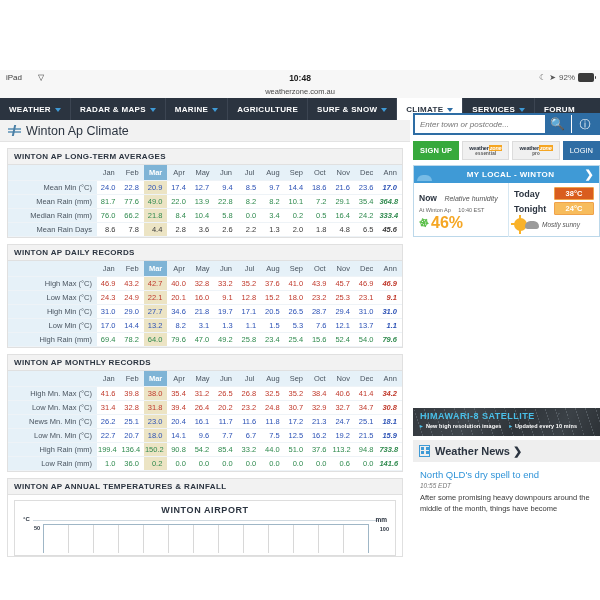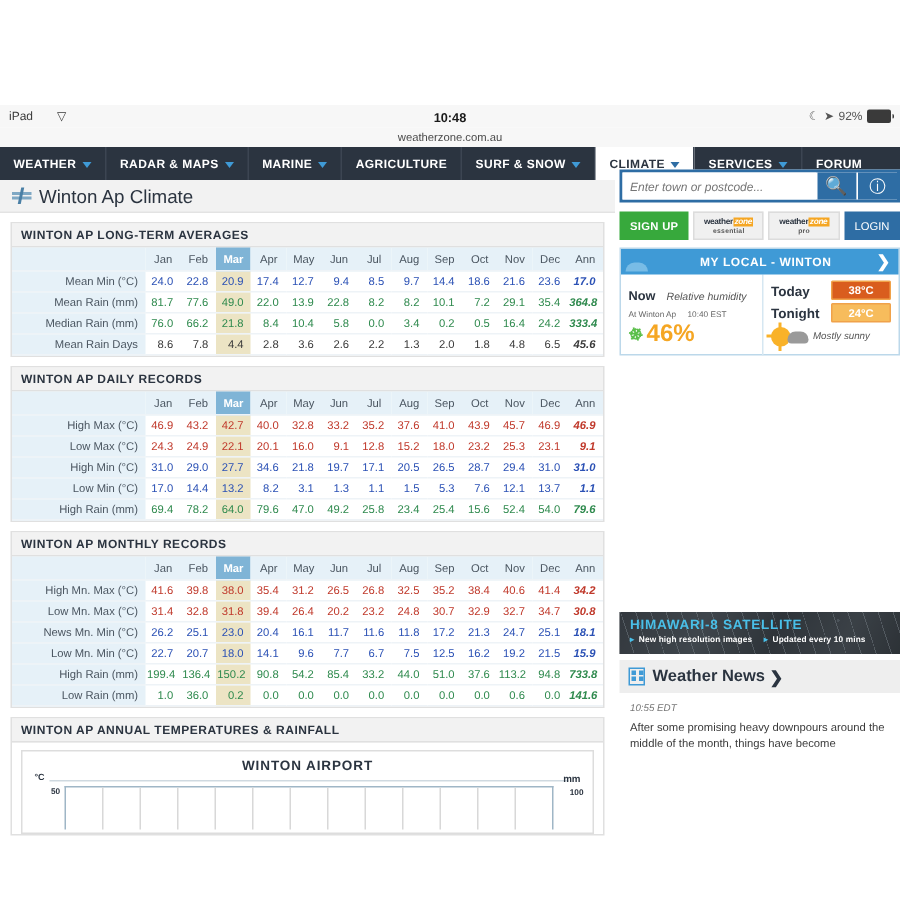--- a/index.html
+++ b/index.html
@@ -346,20 +346,21 @@
     </div>
   </div>
 
   <div class="news">
     <div class="news-head">
       <span class="news-ico"></span>
       <span class="news-title">Weather News</span>
       <span class="news-arrow">❯</span>
     </div>
     <div class="news-body">
+      <a class="news-link">North QLD's dry spell to end</a>
       <div class="news-time">10:55 EDT</div>
       <div class="news-text">After some promising heavy downpours around the middle of the month, things have become</div>
     </div>
   </div>
 
   <div class="main">
     <div class="page-title-bar">
       <span class="pt-ico"></span>
       <span class="page-title">Winton Ap Climate</span>
     </div>

